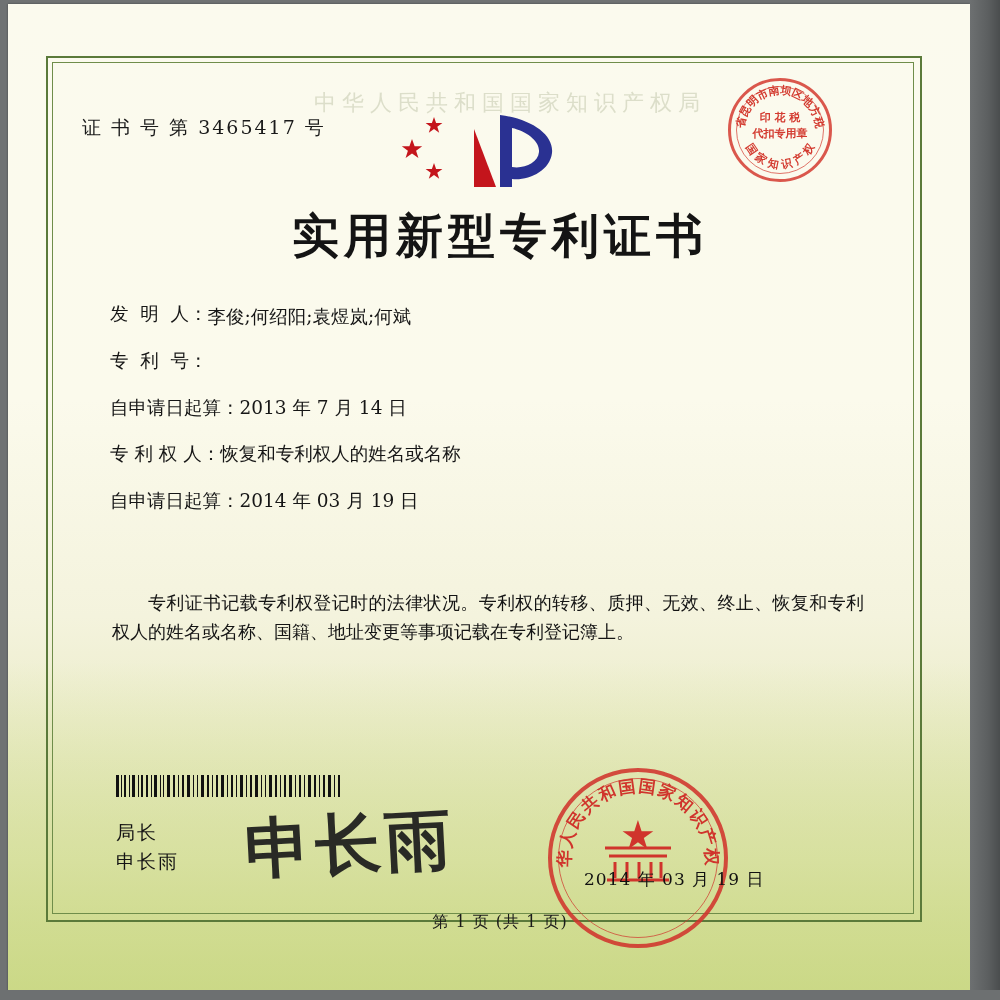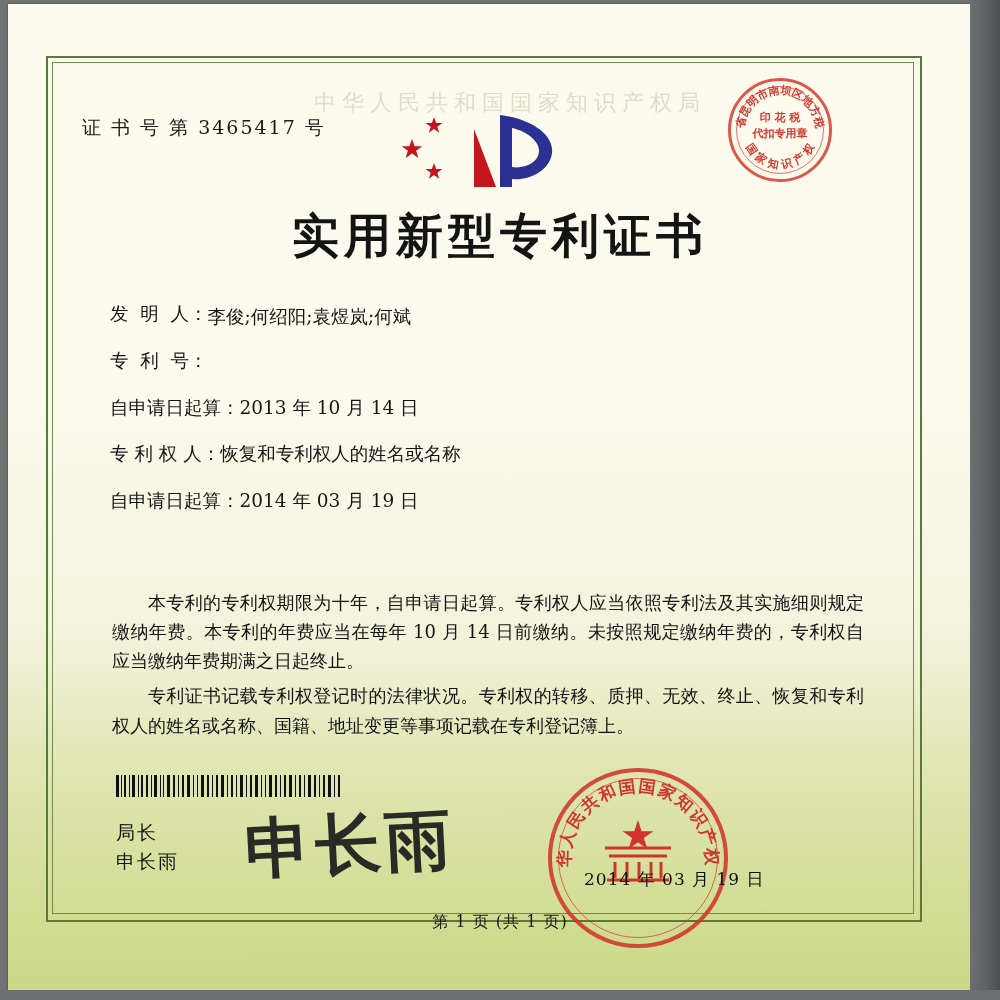--- a/index.html
+++ b/index.html
@@ -377,36 +377,35 @@
         <span class="l2">李俊;何绍阳;袁煜岚;何斌</span>
       </span>
     </div>
 
     <div class="row">
       <span class="lbl">专  利  号：</span>
     </div>
 
     <div class="row">
       <span class="lbl">自申请日起算：</span>
-      <span class="val">2013 年 10 月 14 日</span>
+      <span class="val">2013 年 7 月 14 日</span>
     </div>
 
     <div class="row">
       <span class="lbl">专 利 权 人：</span>
       <span class="val">恢复和专利权人的姓名或名称</span>
     </div>
 
     <div class="row">
       <span class="lbl">自申请日起算：</span>
       <span class="val">2014 年 03 月 19 日</span>
     </div>
   </div>
 
   <div class="paras">
-    <p>本专利的专利权期限为十年，自申请日起算。专利权人应当依照专利法及其实施细则规定缴纳年费。本专利的年费应当在每年 10 月 14 日前缴纳。未按照规定缴纳年费的，专利权自应当缴纳年费期满之日起终止。</p>
     <p>专利证书记载专利权登记时的法律状况。专利权的转移、质押、无效、终止、恢复和专利权人的姓名或名称、国籍、地址变更等事项记载在专利登记簿上。</p>
   </div>
 
   <div class="barcode">
     <i style="left:0px;width:3px"></i>
       <i style="left:5px;width:1px"></i>
       <i style="left:8px;width:2px"></i>
     <i style="left:13px;width:1px"></i>
       <i style="left:16px;width:3px"></i>
       <i style="left:22px;width:1px"></i>

